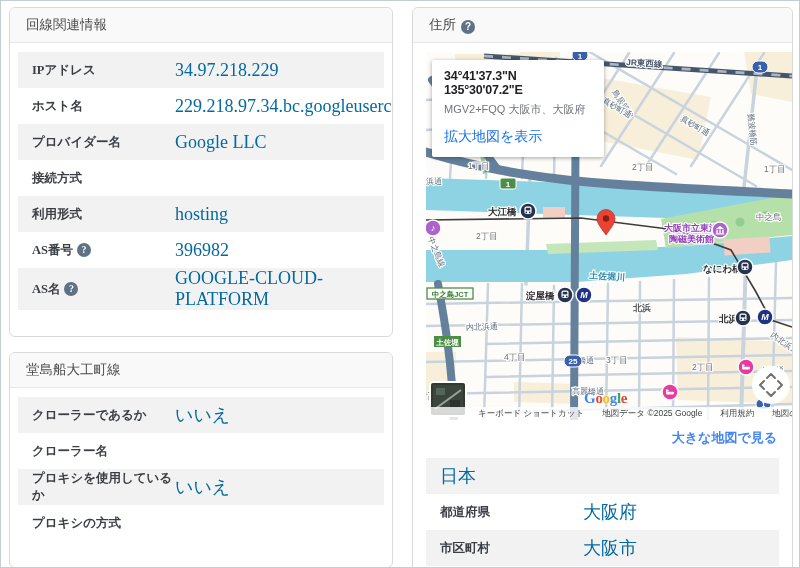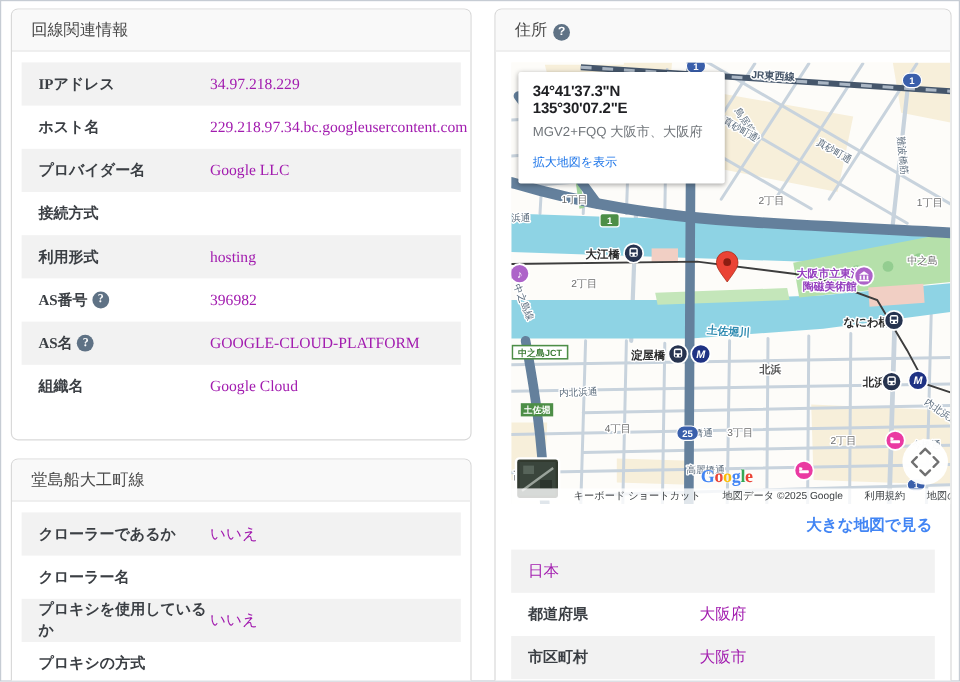--- a/index.html
+++ b/index.html
@@ -29,21 +29,21 @@
 
   .row {
     display:flex; align-items:center; min-height:36px;
     padding-left:14px; font-size:12.5px;font-family:Liberation Serif, serif;
   }
   .row:nth-child(odd) { background:#f2f2f2; }
   .row-label {
     flex:0 0 143px; font-weight:bold; color:#3b3f44;
     display:flex; align-items:center; gap:4px;
   }
-  .row-value { color:#a21caf; font-size:13px; }
+  .row-value { color:#0369a1; font-size:18px; }
 
   .help-icon {
     display:inline-flex; align-items:center; justify-content:center;
     width:14px; height:14px; border-radius:50%;
     background:#5f7285; color:#fff; font-size:10px; font-weight:bold;
     flex:0 0 14px; line-height:1;
   }
 
   
   .map {
@@ -69,21 +69,21 @@
   text.micon { font-size:9px; fill:#fff; font-weight:bold; font-style:italic; stroke:none; text-anchor:middle; }
   text.note  { font-size:9px; fill:#fff; stroke:none; text-anchor:middle; }
 
   .map-infowindow {
     position:absolute; left:6px; top:8px; width:172px; z-index:3;
     background:#fff; border-radius:2px; padding:9px 12px 11px 12px;
     box-shadow:0 1px 4px rgba(0,0,0,.35); font-size:11px;
   }
   .iw-title { font-size:12.5px; font-weight:bold; color:#202124; letter-spacing:-.2px; }
   .iw-sub   { margin-top:5px; color:#70757a; font-size:11px; }
-  .iw-link  { margin-top:11px; color:#1a73e8; font-size:10px; cursor:pointer; }
+  .iw-link  { margin-top:11px; color:#1a73e8; font-size:14px; cursor:pointer; }
 
   .map-attribution {
     position:absolute; left:0; right:0; bottom:0; height:13px; z-index:2;
     display:flex; align-items:center; gap:18px; padding-left:52px;
     background:rgba(255,255,255,.8); font-size:8.5px; color:#3c4043;
     white-space:nowrap;
   }
   .google-logo {
     position:absolute; left:158px; bottom:13px; z-index:2;
     font-size:15px; font-weight:600; letter-spacing:-.3px;
@@ -141,26 +141,20 @@
           <span class="help-icon">?</span>
         </div>
         <div class="row-value">396982</div>
       </div>
       <div class="row">
         <div class="row-label">
           <span>AS名</span>
           <span class="help-icon">?</span>
         </div>
         <div class="row-value">GOOGLE-CLOUD-PLATFORM</div>
-      </div>
-      <div class="row">
-        <div class="row-label">
-            <span>組織名</span>
-          </div>
-        <div class="row-value">Google Cloud</div>
       </div>
     </div>
   </section>
 
   <section class="panel">
     <div class="panel-header">
       <span>堂島船大工町線</span>
     </div>
     <div class="panel-body">
       <div class="row">

